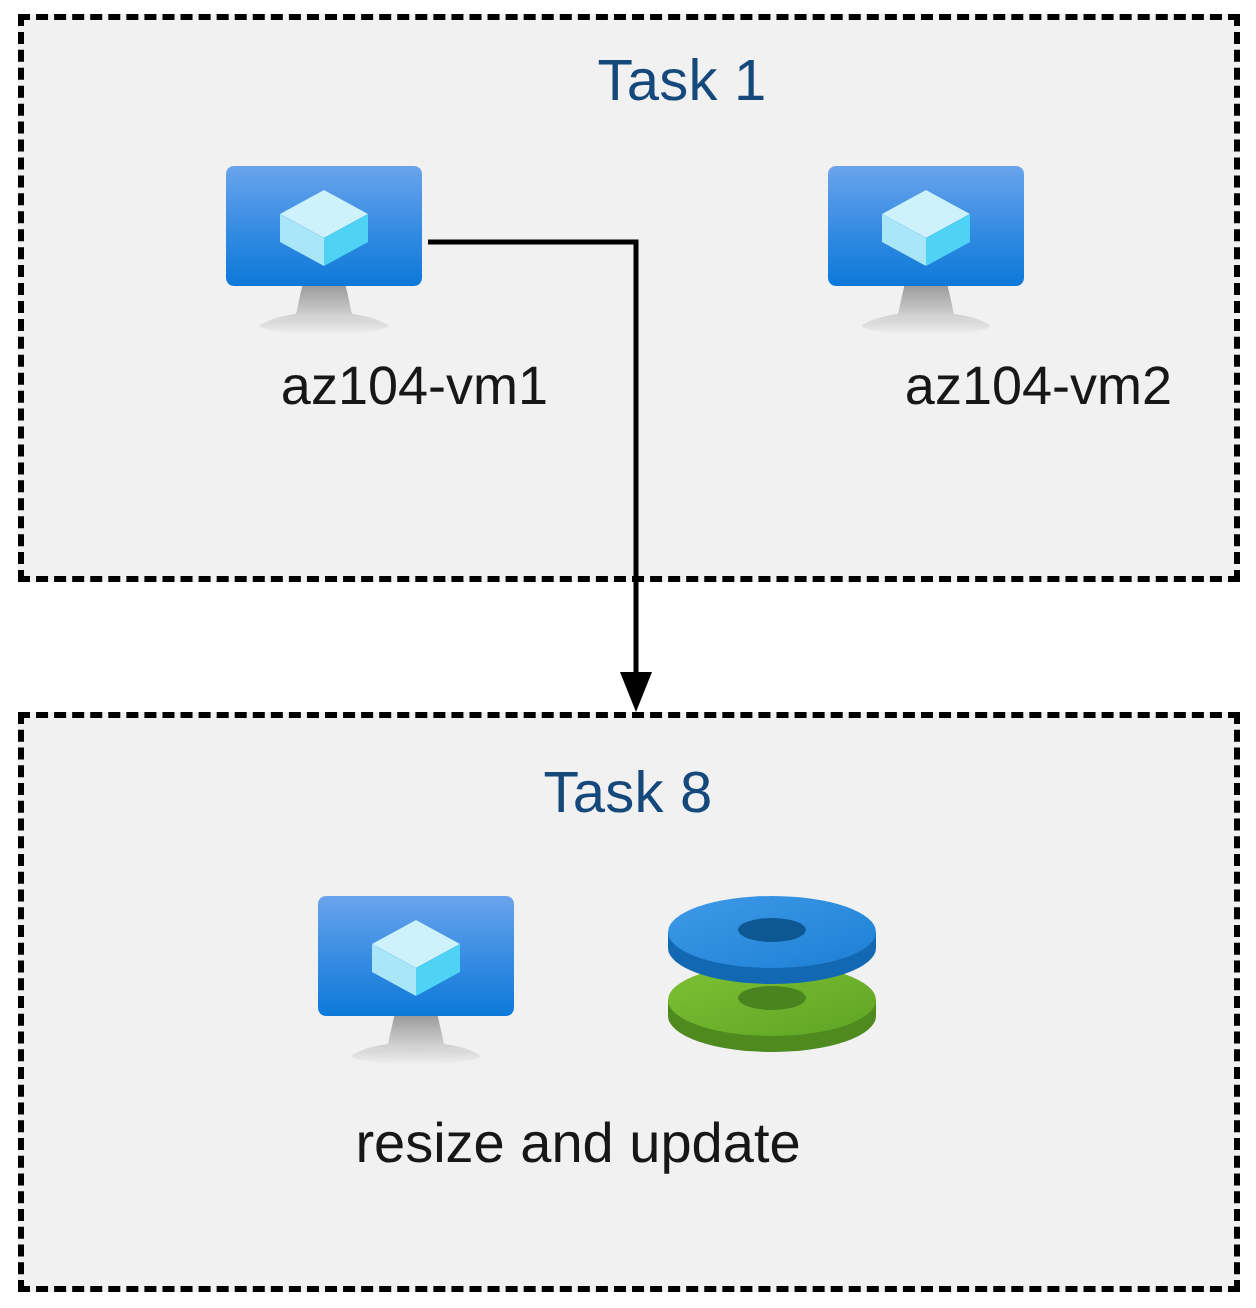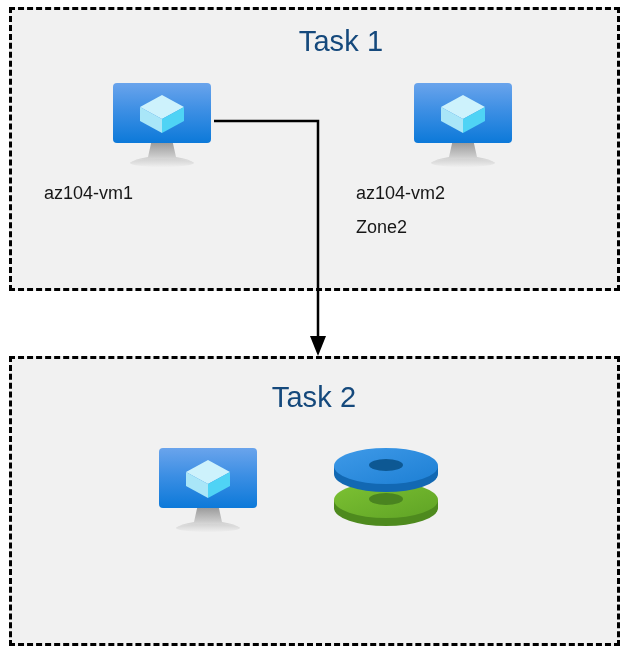--- a/index.html
+++ b/index.html
@@ -40,23 +40,23 @@
     line-height: 1;
     letter-spacing: 0.1px;
     white-space: nowrap;
   }
   #task1-title { top: 27px; padding-left: 27px; }
   #task2-title { top: 383px; }
 
   
   .node-label {
     position: absolute;
-    text-align: left;
+    text-align: right;
     color: #171717;
-    font-size: 18px;
+    font-size: 27px;
     line-height: 34px;
     white-space: nowrap;
   }
   #vm1-label { left: 44px;  top: 176px; width: 230px; }
   #vm2-label { left: 356px; top: 176px; width: 230px; }
   #resize-label {
     left: 94px;
     top: 554px;
     width: 390px;
     text-align: center;
@@ -150,26 +150,25 @@
       <g>
         <path d="M52 14 L74 26 L52 38 L30 26 Z" fill="#cdf2fc"></path>
         <path d="M30 26 L52 38 L52 52 L30 40 Z" fill="#a9e6f8"></path>
         <path d="M74 26 L52 38 L52 52 L74 40 Z" fill="#4fd3f5"></path>
       </g>
     </svg>
   </div>
 
   <div id="vm2-label" class="node-label">
     <div>az104-vm2</div>
-    <div>Zone2</div>
   </div>
 
   <div id="task2-box" class="task-box"></div>
 
-  <div id="task2-title" class="task-title">Task 2</div>
+  <div id="task2-title" class="task-title">Task 8</div>
 
   <div id="vm3-icon" class="vm-icon">
     <svg viewBox="0 0 104 86" width="104" height="86" xmlns="http://www.w3.org/2000/svg">
       <defs>
         <linearGradient id="scr3" x1="0" y1="0" x2="0" y2="1">
           <stop offset="0%" stop-color="#6aa4ec"></stop>
           <stop offset="45%" stop-color="#3d8fe4"></stop>
           <stop offset="100%" stop-color="#0c79d9"></stop>
         </linearGradient>
         <linearGradient id="stnd3" x1="0" y1="0" x2="0" y2="1">
@@ -209,19 +208,20 @@
       <path d="M4 56 L4 64 A52 18 0 0 0 108 64 L108 56 Z" fill="#4e8a1e"></path>
       <ellipse cx="56" cy="56" rx="52" ry="18" fill="url(#greenTop)"></ellipse>
       <ellipse cx="56" cy="55" rx="17" ry="6" fill="#4a8420"></ellipse>
 
       <path d="M4 22 L4 30 A52 18 0 0 0 108 30 L108 22 Z" fill="#1268b3"></path>
       <ellipse cx="56" cy="22" rx="52" ry="18" fill="url(#blueTop)"></ellipse>
       <ellipse cx="56" cy="21" rx="17" ry="6" fill="#0d5893"></ellipse>
     </svg>
   </div>
 
+  <div id="resize-label" class="node-label">resize and update</div>
 
   <svg id="connector" viewBox="0 0 628 654" xmlns="http://www.w3.org/2000/svg">
     <polyline points="214,121 318,121 318,338" fill="none" stroke="#000000" stroke-width="2.5"></polyline>
     <polygon points="310,336 326,336 318,356" fill="#000000"></polygon>
   </svg>
 
 </div>
 
 </body></html>

